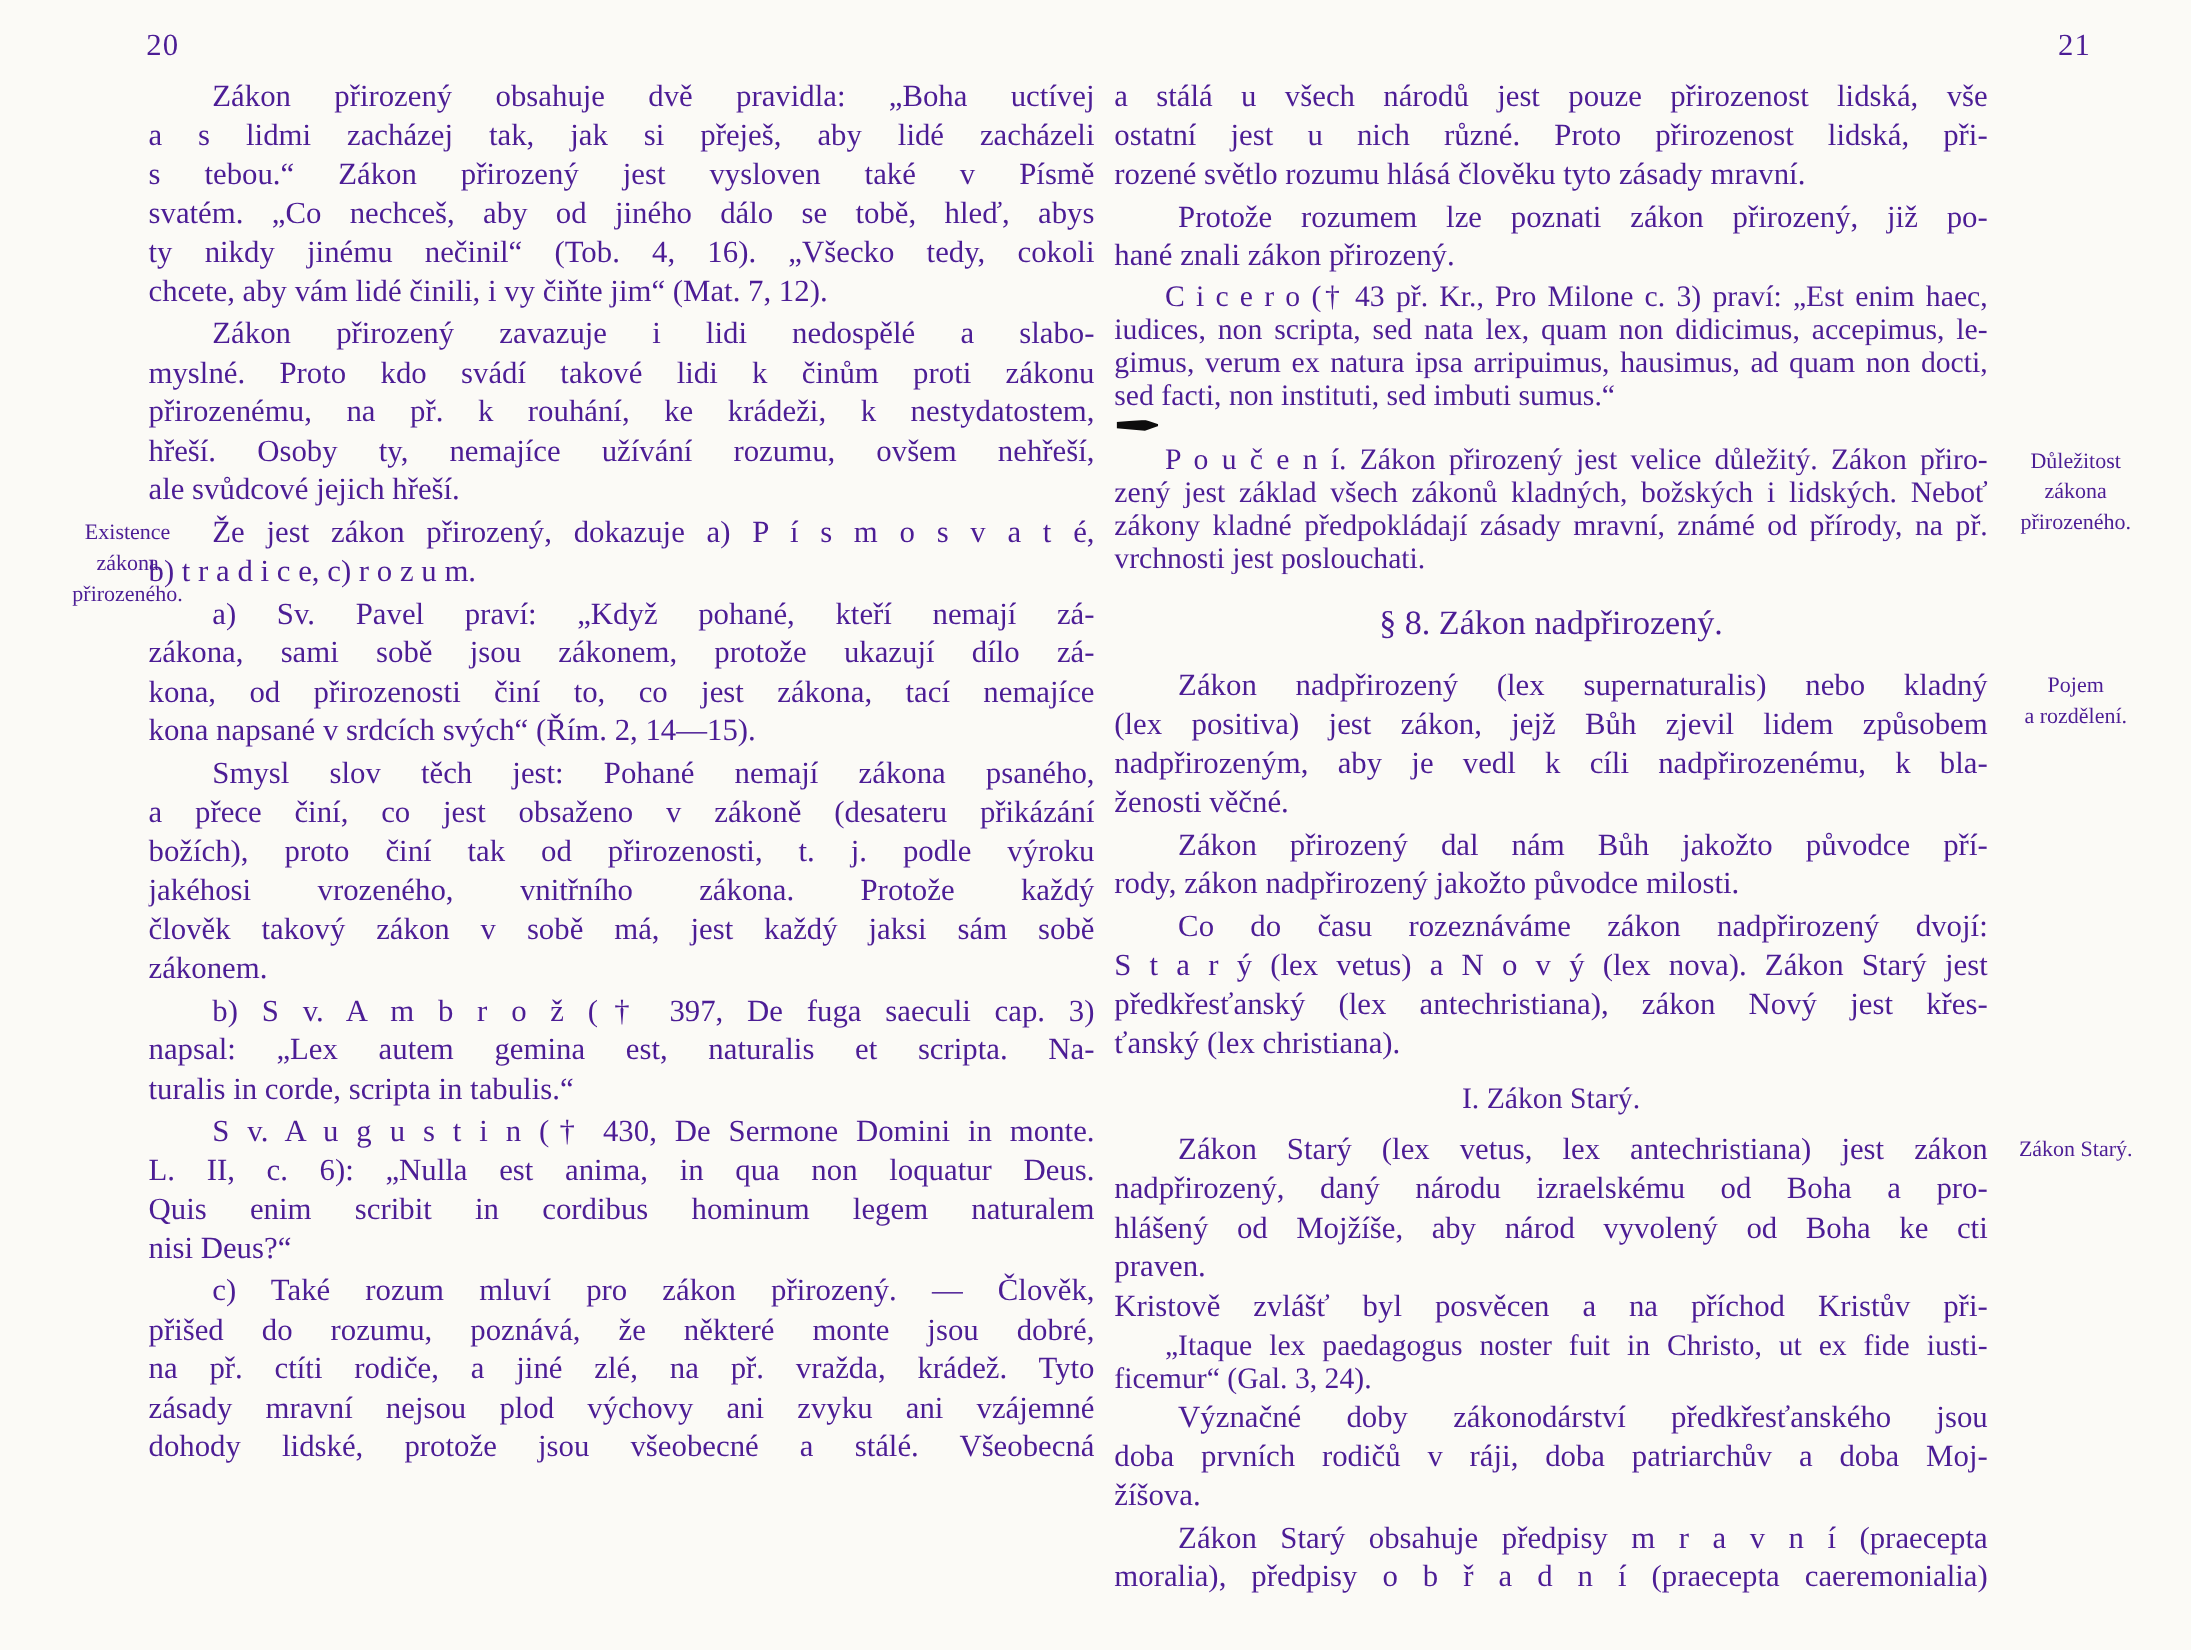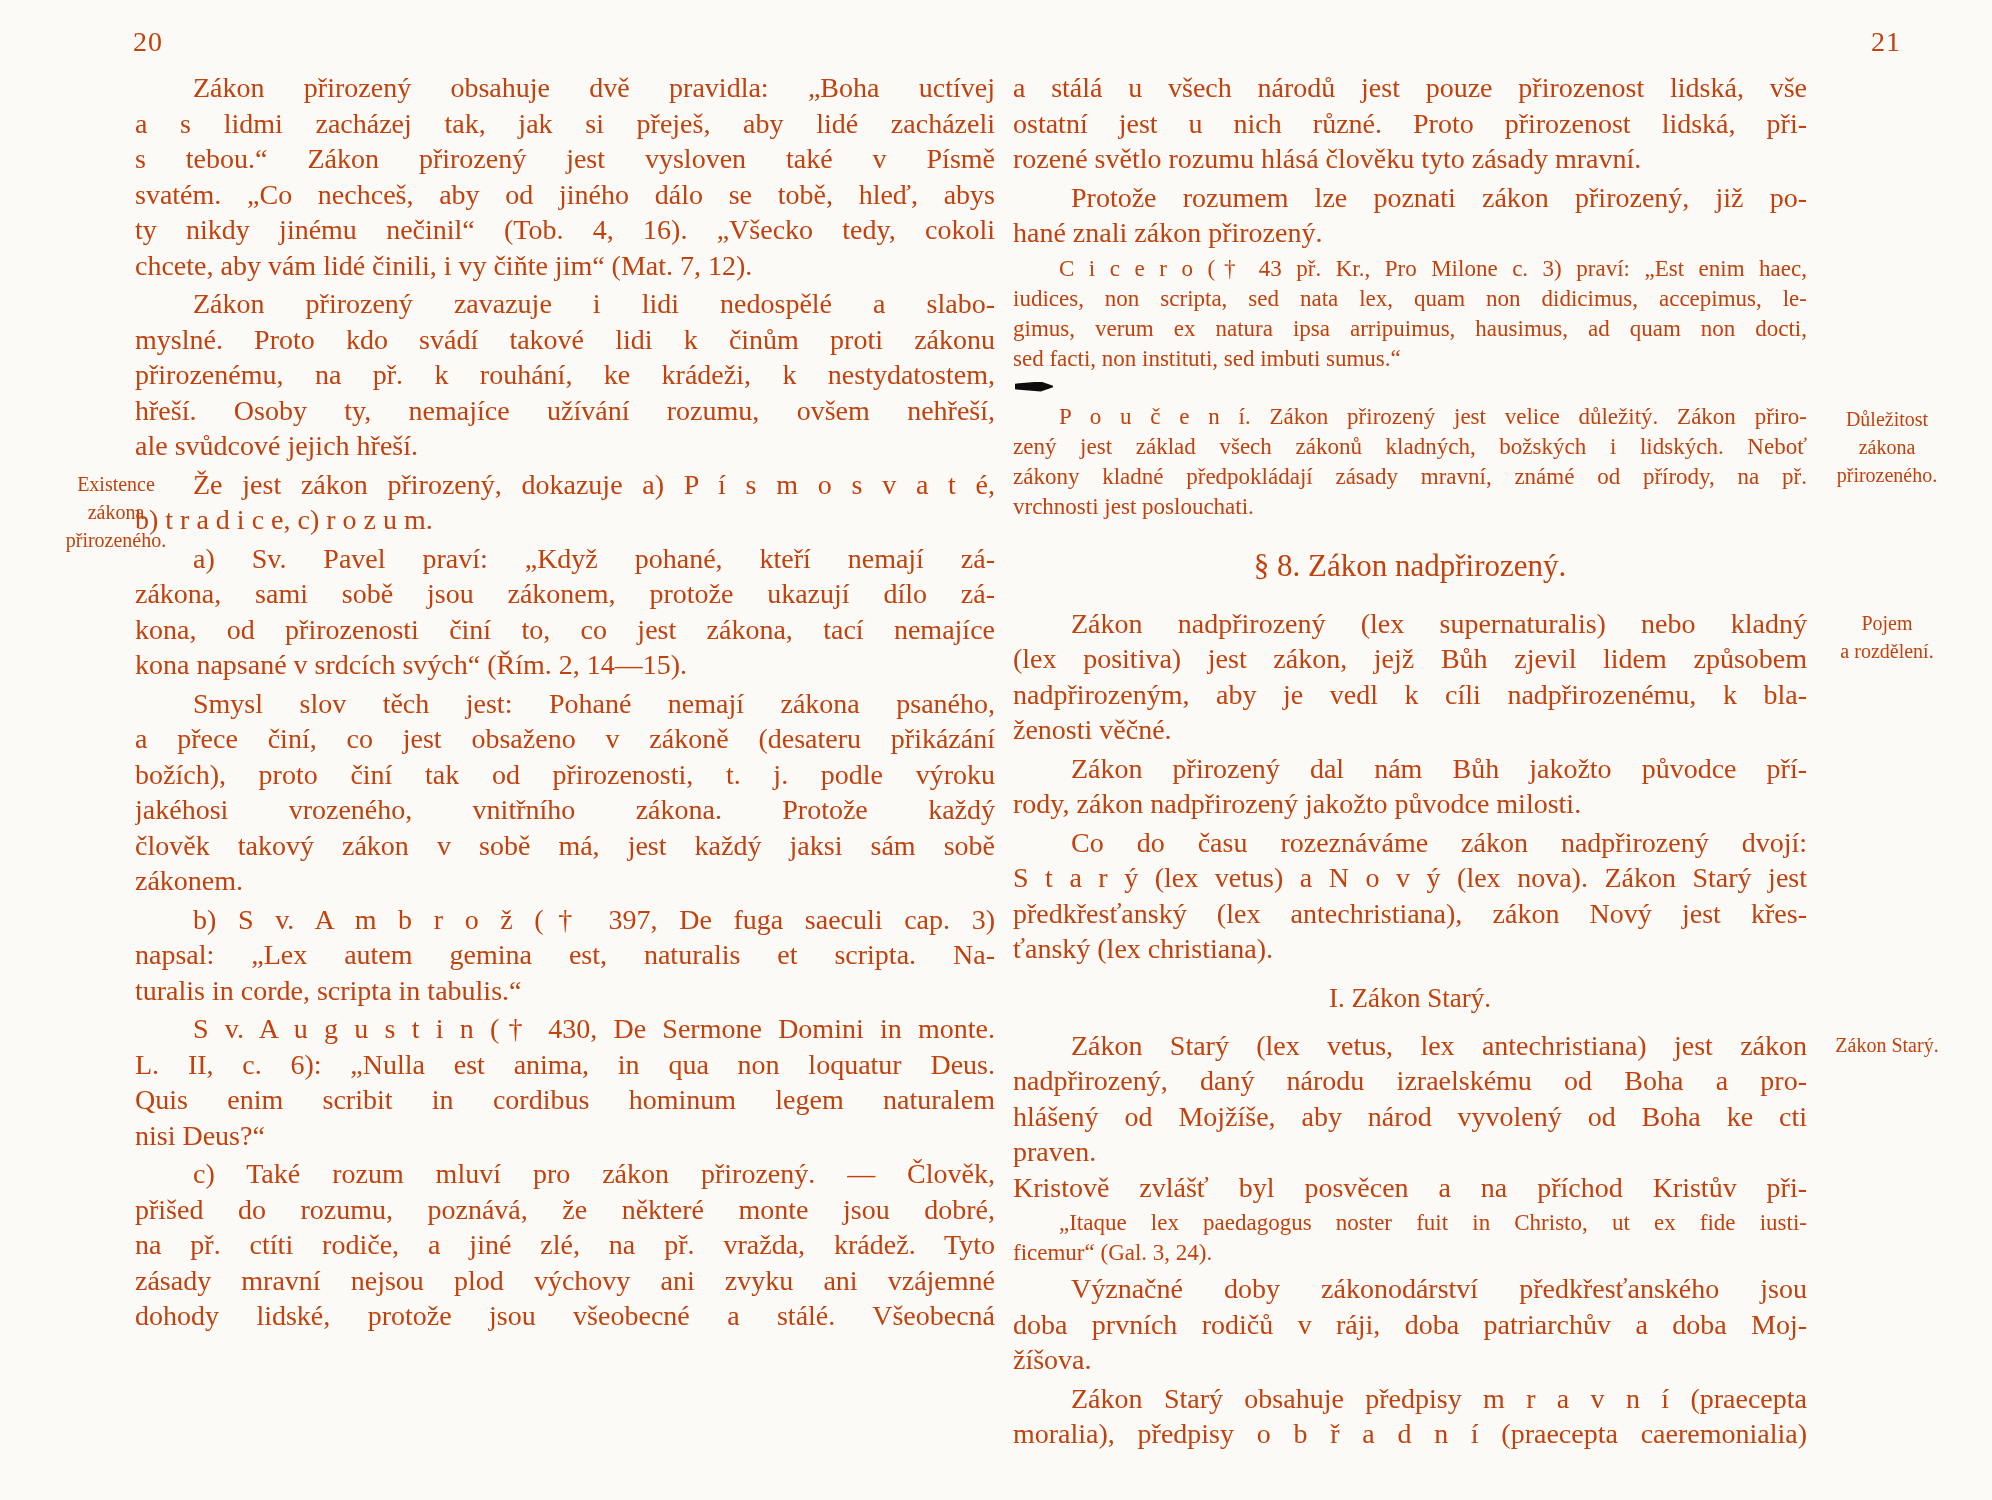--- a/index.html
+++ b/index.html
@@ -1,35 +1,35 @@
 <!DOCTYPE html>
 <html><head>
 <meta charset="utf-8">
 <style>
   html,body{margin:0;padding:0;background:#dedbd4;}
   .spread{
     position:relative;width:1992px;height:1500px;overflow:hidden;
     background:#fbfaf6;
     font-family:"Liberation Serif","DejaVu Serif",serif;
-    color:#c2410c;
+    color:#4c1d95;
   }
   .page{position:absolute;top:26px;}
   .page-left{left:135px;width:860px;}
   .page-right{left:1013px;width:794px;}
   .pagenum{position:absolute;top:0;font-size:28px;letter-spacing:1px;}
   .page-left .pagenum{left:-2px;}
   .page-right .pagenum{right:-94px;}
   .text-col{margin-top:44px;}
   .para{position:relative;margin:0 0 3px 0;}
   .line{
     text-align:justify;text-align-last:justify;
     overflow:hidden;white-space:normal;
   }
   .para.normal .line{font-size:28px;line-height:35.5px;height:35.5px;}
-  .para.small  .line{font-size:23px;line-height:30px;height:30px;}
+  .para.small  .line{font-size:27px;line-height:30px;height:30px;}
   .para.normal .line.first{padding-left:58px;}
   .para.small  .line.first{padding-left:46px;}
   .line.lastline{text-align-last:left;}
   .heading{text-align:center;font-weight:normal;}
   .heading.h1{font-size:31px;margin:26px 0 22px 0;}
   .heading.h2{font-size:27px;margin:16px 0 14px 0;}
   .margin-note{
     position:absolute;top:3px;text-align:center;
     font-size:20px;line-height:28px;
   }

